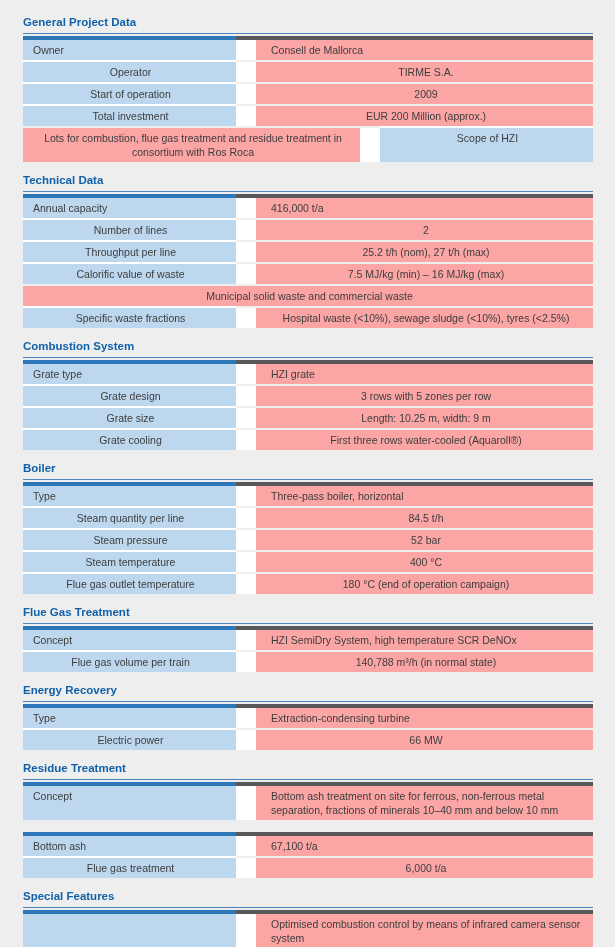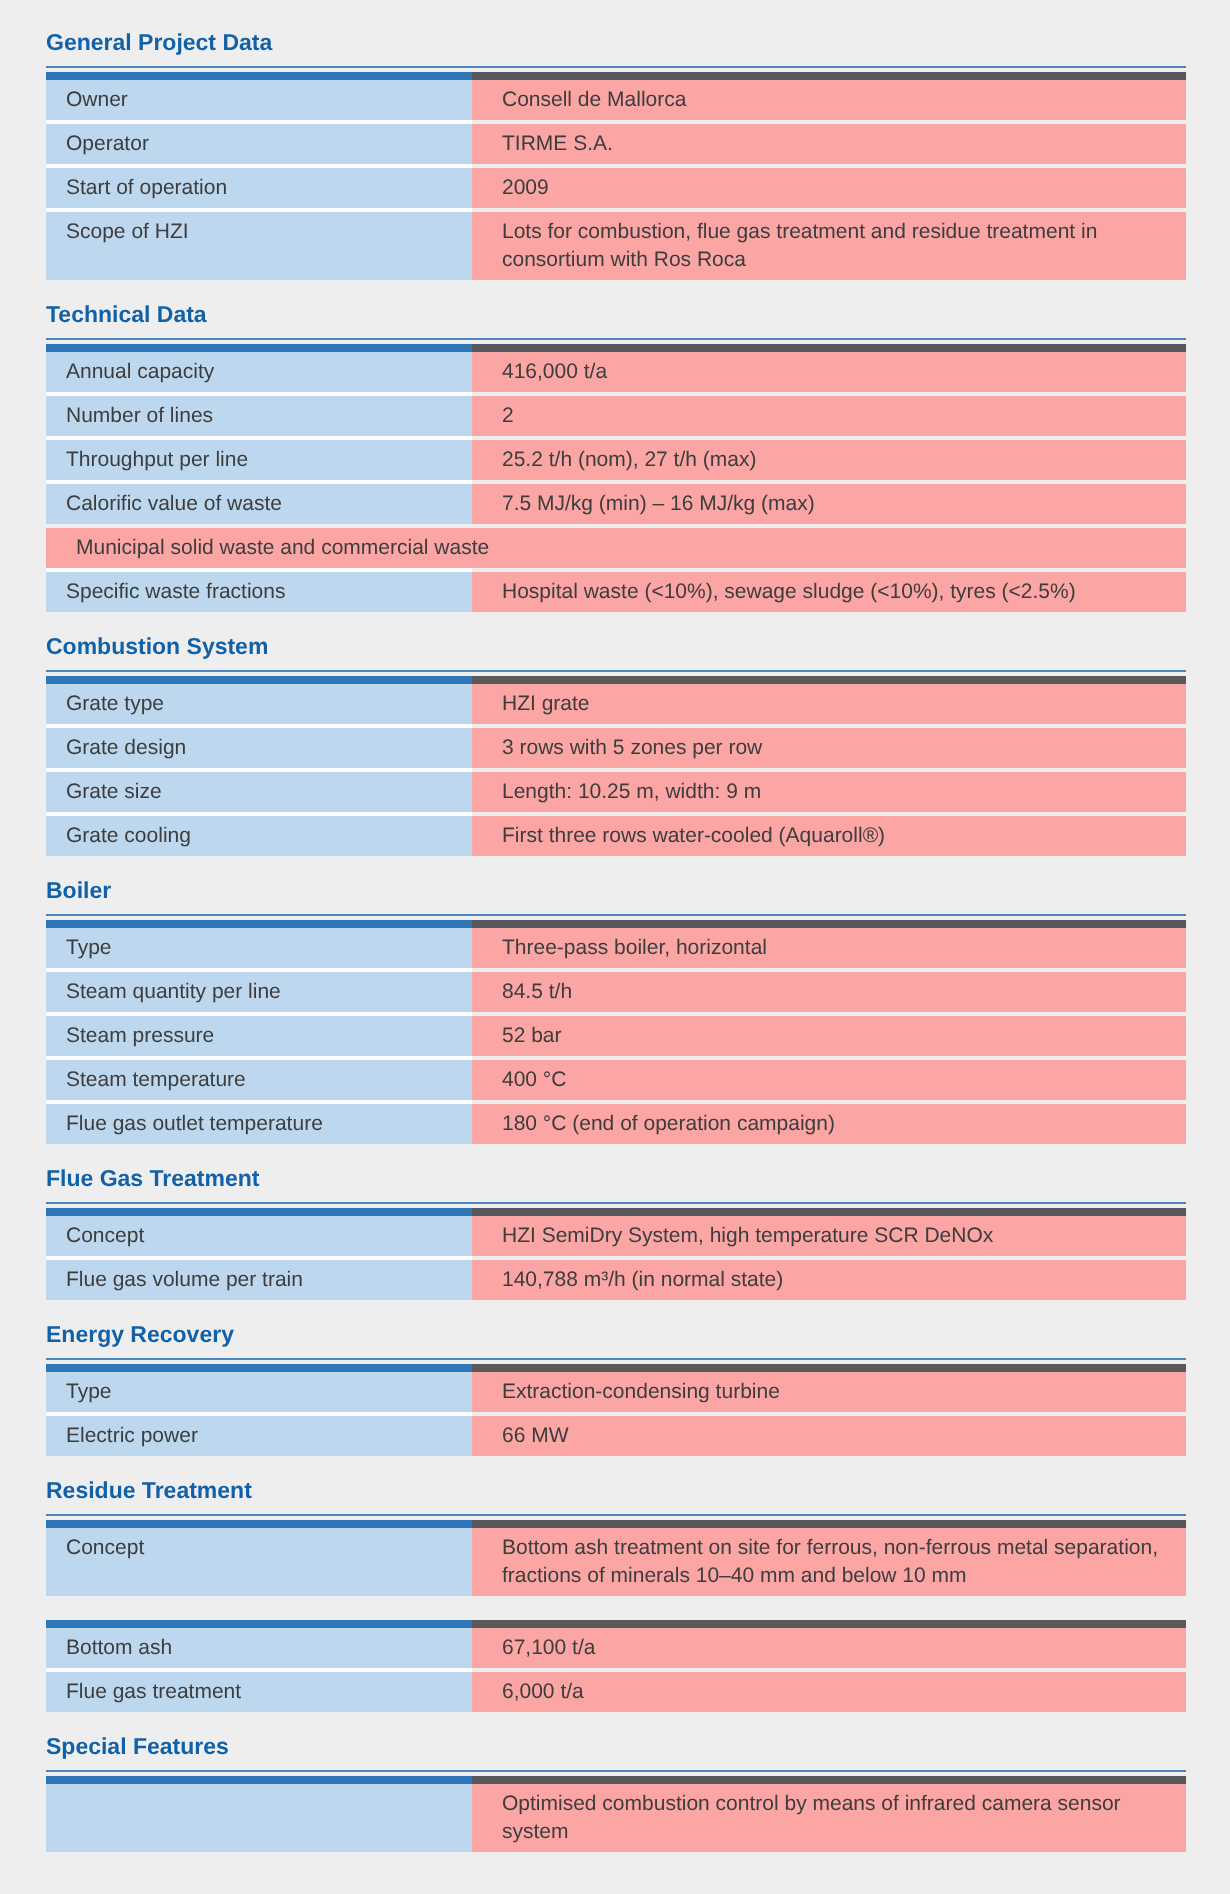--- a/index.html
+++ b/index.html
@@ -19,22 +19,22 @@
     font-weight: bold;
     font-size: 11.5px;
     line-height: 13px;
     padding-bottom: 4px;
     border-bottom: 1.5px solid #4a85c0;
   }
   .tbl { margin-top: 2px; background: #ffffff; }
   .topbar { display: flex; height: 4px; }
   .topbar-left { width: 213px; background: #2d76b8; }
   .topbar-right { flex: 1; background: #58585a; }
-  .row { display: flex; align-items: stretch; }
-  .row + .row { border-top: 2px solid #eeeeef; }
+  .row { display: flex; align-items: stretch; gap: 20px; }
+  .row + .row { border-top: 2px solid #eeeeef; text-align: center; }
   .cell { font-size: 10.5px; line-height: 14px; padding: 3px 8px 3px 10px; box-sizing: border-box; }
   .label {
     width: 213px;
     flex: 0 0 213px;
     background: #bdd8ee;
   }
   .row + .row .label { box-shadow: 0 -2px 0 #ffffff; }
   .value { flex: 1; background: #fca5a5; padding-left: 15px; padding-right: 12px; }
 </style>
 </head>
@@ -54,22 +54,26 @@
         </div>
         <div class="row">
           <div class="cell label">Operator</div>
           <div class="cell value">TIRME S.A.</div>
         </div>
         <div class="row">
           <div class="cell label">Start of operation</div>
           <div class="cell value">2009</div>
         </div>
         <div class="row">
+          <div class="cell label">Total investment</div>
+          <div class="cell value">EUR 200 Million (approx.)</div>
+        </div>
+        <div class="row">
+          <div class="cell value">Lots for combustion, flue gas treatment and residue treatment in consortium with Ros Roca</div>
           <div class="cell label">Scope of HZI</div>
-          <div class="cell value">Lots for combustion, flue gas treatment and residue treatment in consortium with Ros Roca</div>
         </div>
       </div>
     </section>
     <section class="section">
       <div class="sec-title">Technical Data</div>
       <div class="tbl">
         <div class="topbar">
           <div class="topbar-left"></div>
           <div class="topbar-right"></div>
         </div>

